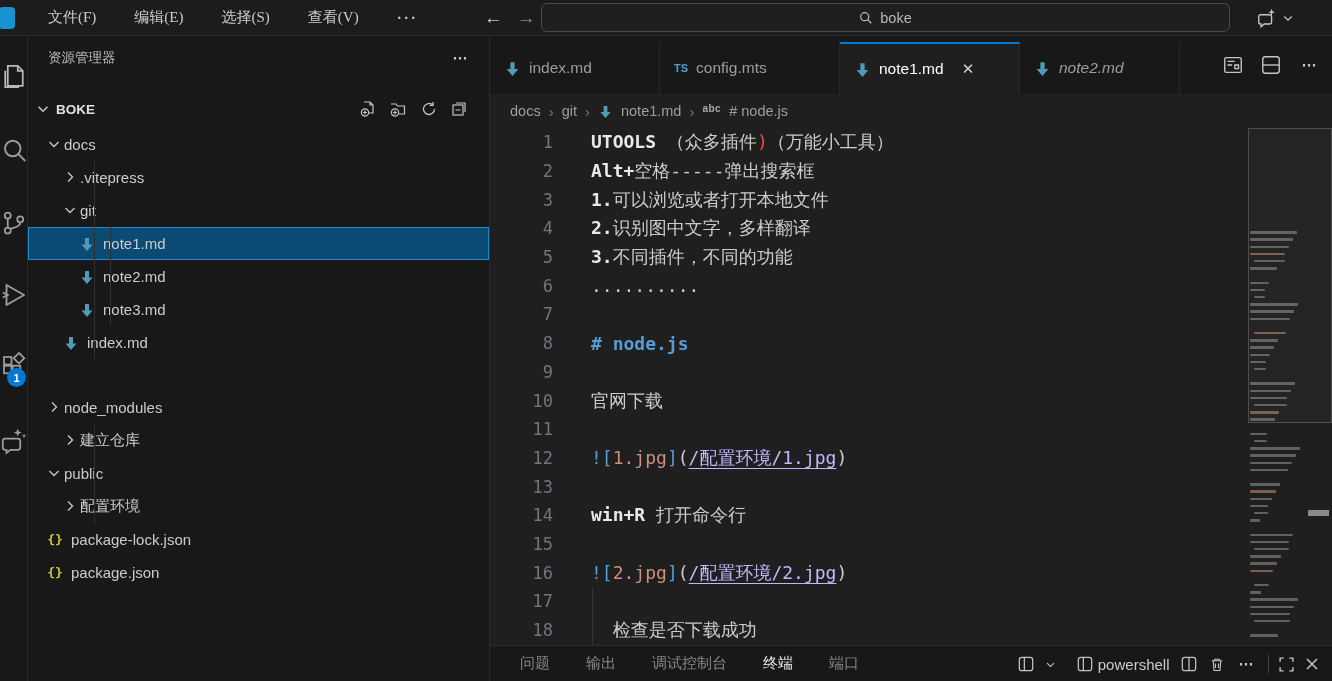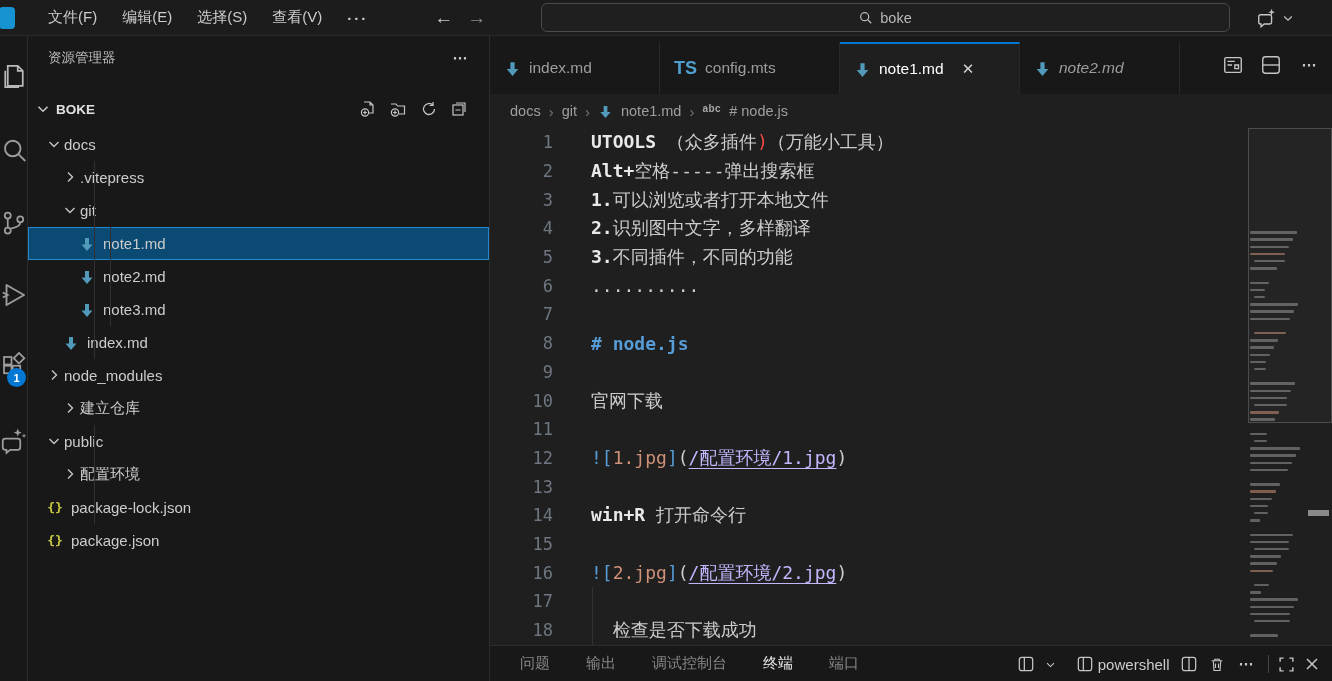--- a/index.html
+++ b/index.html
@@ -9,21 +9,21 @@
     background:#1f1f1f; font-family:"Liberation Sans", sans-serif;
     color:#cccccc; font-size:15px; -webkit-font-smoothing:antialiased;
   }
   svg { display:block; }
 
   
   .titlebar { position:absolute; left:0; top:0; width:1332px; height:36px;
     background:#1c1c1c; border-bottom:1px solid #2a2a2a; display:flex; align-items:center; }
   .logo { position:absolute; left:0; top:7px; width:15px; height:22px;
     background:#1793d1; border-radius:2px 4px 4px 2px; }
-  .menus { display:flex; align-items:flex-end; margin-left:38px; gap:5px; }
+  .menus { display:flex; align-items:flex-end; margin-left:38px; gap:18px;font-family:Liberation Serif, serif; }
   .menu-item { padding:4px 10px; border-radius:5px; color:#cccccc; font-size:15px; cursor:default; }
   .menu-dots { padding:4px 10px; color:#cccccc; letter-spacing:2px; font-weight:bold; }
   .navarrows { display:flex; align-items:center; gap:14px; margin-left:56px; font-size:19px; }
   .nav-back { color:#cfcfcf; } .nav-fwd { color:#8b8b8b; }
   .searchbox { position:absolute; left:541px; top:3px; width:689px; height:29px;
     background:#1f1f1f; border:1px solid #4a4a4a; border-radius:6px;
     display:flex; align-items:center; justify-content:center; gap:7px; color:#b9b9b9; font-size:14.5px;}
   .titlebar-right { position:absolute; right:38px; top:0; height:36px; display:flex; align-items:center; gap:4px; }
 
   
@@ -55,21 +55,21 @@
   .guide { position:absolute; width:1px; background:#313131; }
 
   
   .editorgroup { position:absolute; left:490px; top:36px; width:842px; height:645px; background:#1f1f1f; }
   .tabbar { position:absolute; left:0; top:0; width:100%; height:58px; background:#181818; display:flex; align-items:flex-end; }
   .tab { height:52px; display:flex; align-items:center; padding:0 14px; gap:8px;
     background:#181818; color:#9d9d9d; font-size:15.5px; border-right:1px solid #282828; position:relative; }
   .tab.active { background:#1f1f1f; color:#ffffff; border-top:2px solid #0078d4; }
   .tab.preview .tab-label { font-style:italic; }
   .tab .close { margin-left:10px; color:#d4d4d4; font-size:15px; }
-  .ts-glyph { color:#4e9fcf; font-weight:bold; font-size:18px; }
+  .ts-glyph { color:#4e9fcf; font-weight:bold; font-size:11px; }
   .tab-actions { position:absolute; right:10px; top:0; height:58px; display:flex; align-items:center; gap:16px; color:#c5c5c5; }
 
   .breadcrumb { position:absolute; left:0; top:58px; width:100%; height:34px; background:#1f1f1f;
     display:flex; align-items:center; padding-left:20px; gap:8px; color:#9f9f9f; font-size:14.5px; }
   .bc-sep { color:#767676; font-size:15px; }
   .bc-abc { font-size:10px; font-weight:bold; letter-spacing:0.5px; color:#a8a8a8; transform:translateY(-3px); }
 
   
   .code { position:absolute; left:0; top:92px; width:100%; height:517px; overflow:hidden;
     font-family:"DejaVu Sans Mono", monospace; font-size:18px; }
@@ -252,21 +252,21 @@
           <span>note3.md</span>
         </div>
         <div class="tree-row" style="padding-left: 34px;">
           <span class="fi">
             <svg width="16" height="16" viewBox="0 0 16 16">
               <path d="M8 15 L2.5 8.5 H6 V2 h4 v6.5 h3.5 Z" fill="#519aba"></path>
             </svg>
           </span>
           <span>index.md</span>
         </div>
-        <div class="tree-row" style="padding-left: 18px;">
+        <div class="tree-row" style="padding-left: 18px; margin-top: 32px;">
           <span class="chev">
             <svg width="16" height="16" viewBox="0 0 16 16">
               <path d="M6 3.5 l4.5 4.5 -4.5 4.5" fill="none" stroke="#c5c5c5" stroke-width="1.4"></path>
             </svg>
           </span>
           <span>node_modules</span>
         </div>
         <div class="tree-row" style="padding-left: 34px;">
           <span class="chev">
             <svg width="16" height="16" viewBox="0 0 16 16">

